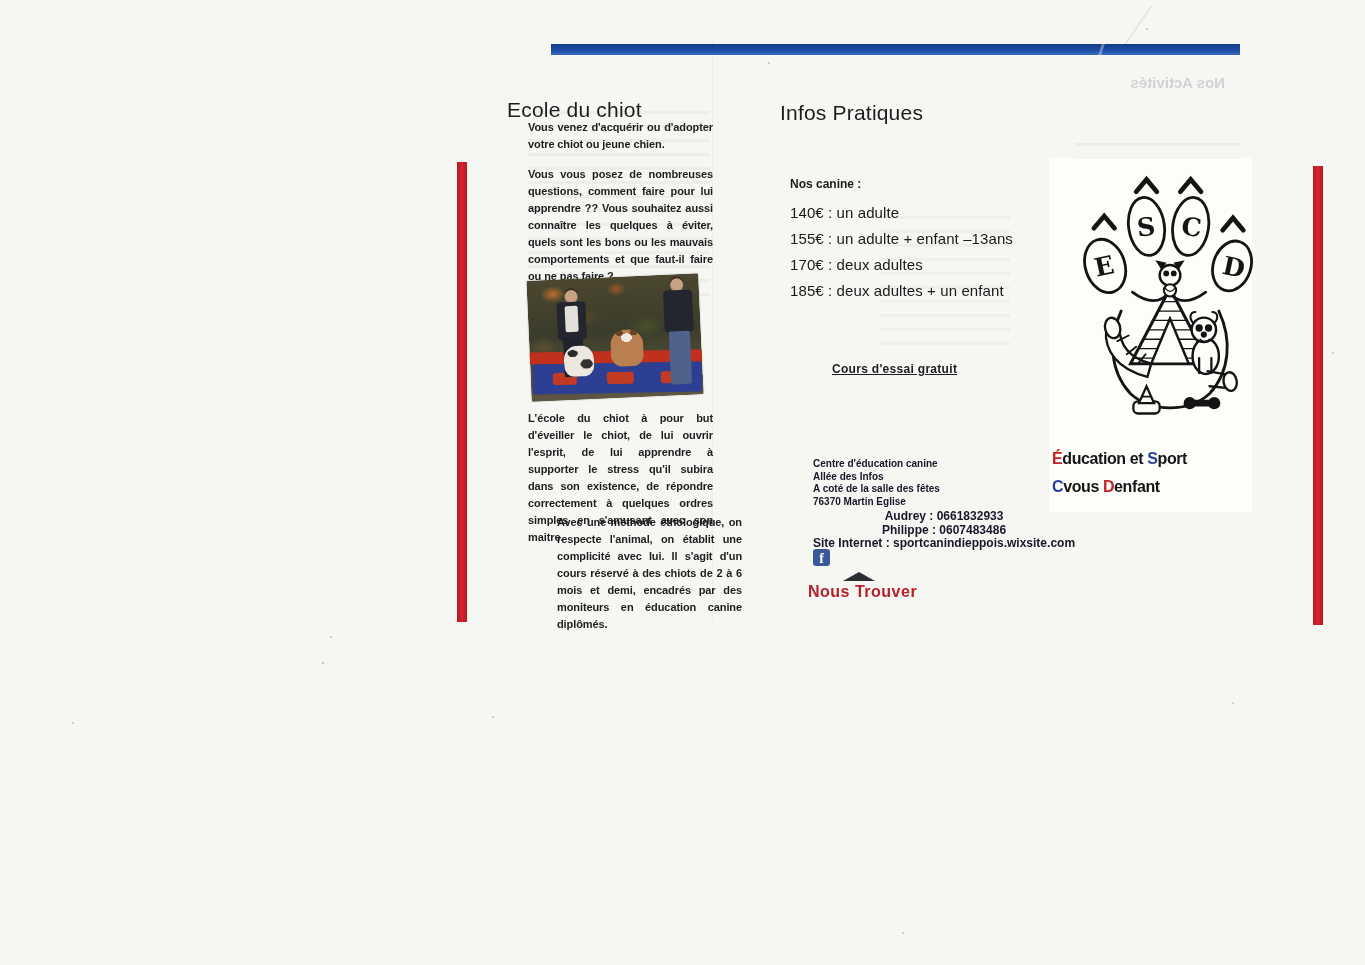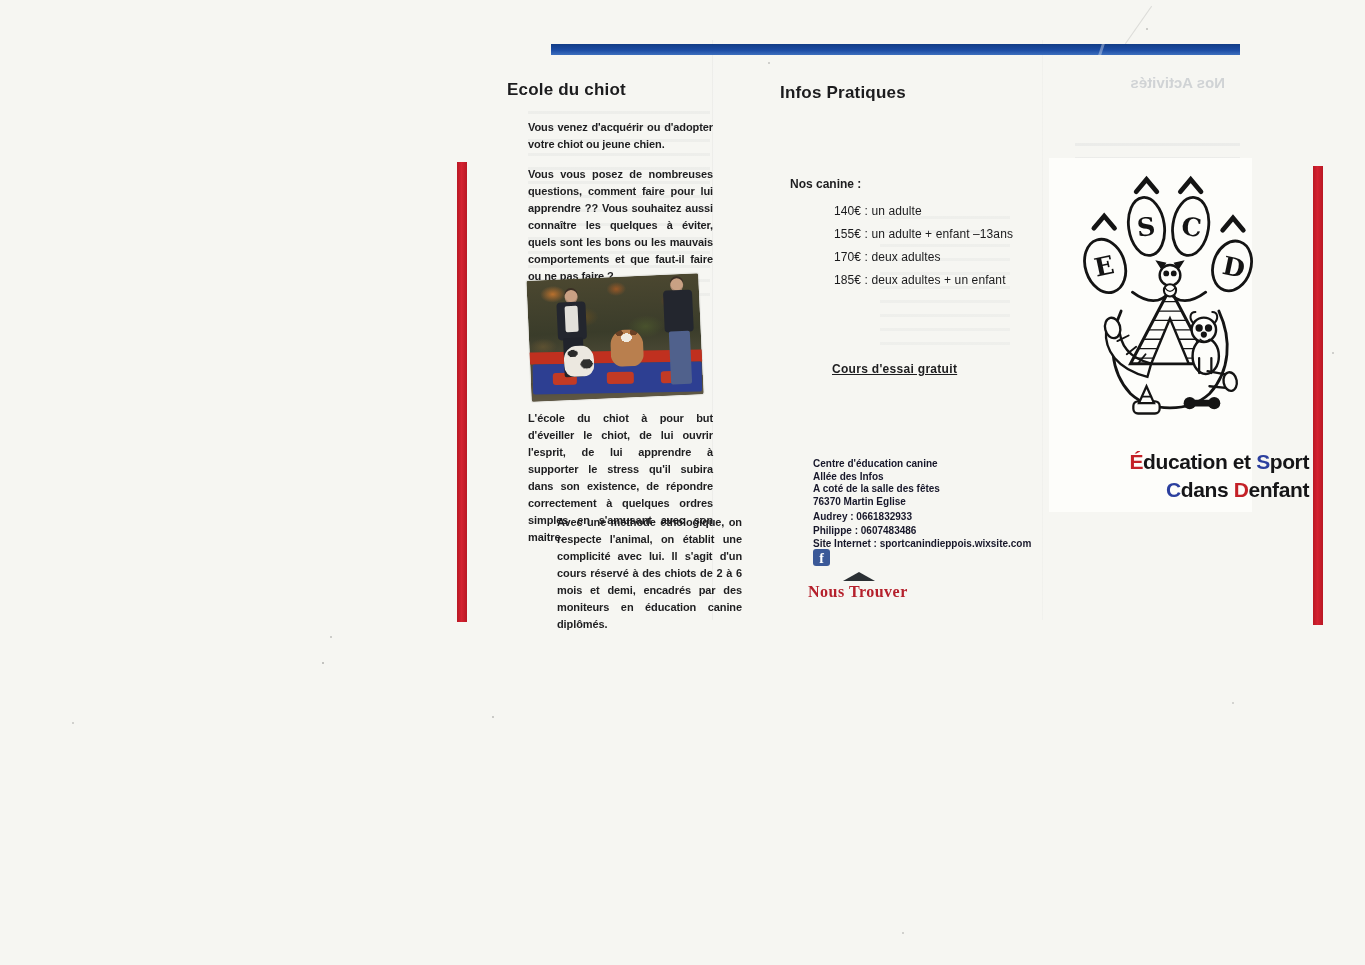--- a/index.html
+++ b/index.html
@@ -22,21 +22,21 @@
 
   
   .topbar{left:551px;top:44px;width:689px;height:11px;
     background:linear-gradient(#123c86,#1b4ba3 55%,#3d6fbe);}
   .topbar-kink{left:1100px;top:44px;width:3px;height:11px;background:rgba(255,255,255,.35);transform:skewX(-18deg);}
 
   
   .redbar{width:10px;background:linear-gradient(to right,#b91824,#d42231 45%,#b91824);}
 
   
-  .panel-title{font-size:17px;font-weight:700;color:#1c1c1e;letter-spacing:.2px;}
+  .panel-title{font-size:21px;font-weight:400;color:#1c1c1e;letter-spacing:.2px;margin-top:18px;}
 
   
   .para{width:185px;font-size:11px;line-height:17px;font-weight:bold;
     text-align:justify;letter-spacing:-.1px;color:#1e1e20;}
 
   
   .ghost{transform:scaleX(-1);filter:blur(.7px);color:rgba(135,145,158,.34);font-weight:bold;}
   .ghost-streaks{background:repeating-linear-gradient(to bottom,transparent 0 11px,rgba(120,128,136,.08) 11px 14px);filter:blur(.5px);}
 
   
@@ -62,33 +62,33 @@
   .ph-head{position:absolute;left:50%;transform:translateX(-50%);top:0;width:13px;height:14px;
     border-radius:50%;background:#c9a184;box-shadow:inset 0 -2px 0 rgba(0,0,0,.15);}
   .ph-hair{position:absolute;left:50%;transform:translateX(-50%);top:-2px;width:13px;height:7px;border-radius:7px 7px 0 0;background:#3a2e24;}
   .ph-torso{position:absolute;left:10%;right:10%;top:12px;height:44%;background:#23262e;border-radius:4px;}
   .ph-shirt{position:absolute;left:32%;width:36%;top:16px;height:30%;background:#e2e0da;border-radius:2px;}
   .ph-legs{position:absolute;left:22%;right:22%;top:55%;bottom:0;background:#20232b;border-radius:2px;}
   .ph-legs.jeans{background:#50618c;}
   .ph-dog{position:absolute;border-radius:45% 45% 35% 35%;}
 
   
-  .tarif-line{font-size:12px;color:#1a1a1c;margin-bottom:9px;letter-spacing:.1px;margin-left:44px;}
+  .tarif-line{font-size:15px;color:#1a1a1c;margin-bottom:9px;letter-spacing:.1px;}
   .addr-line{font-size:10px;line-height:12.5px;font-weight:bold;color:#17172a;}
-  .contact-line{font-size:10px;line-height:13.5px;font-weight:bold;color:#17172a;}
+  .contact-line{font-size:12px;line-height:13.5px;font-weight:bold;color:#17172a;text-align:center;}
   .fb{left:813px;top:549px;width:17px;height:17px;background:#3b5998;border-radius:3px;
     color:#fff;font-weight:bold;font-size:14px;text-align:center;line-height:19px;font-family:"Liberation Serif",serif;}
   .roof{left:843px;top:572px;width:0;height:0;border-left:16px solid transparent;
     border-right:16px solid transparent;border-bottom:9px solid #2a2f33;filter:blur(.3px);}
-  .findus{left:808px;top:583px;font-family:Liberation Serif, serif;font-weight:bold;
+  .findus{left:808px;top:583px;font-family:Liberation Sans, sans-serif;font-weight:bold;
     font-size:16px;color:#b5202c;letter-spacing:.5px;}
 
   
   .whitebox{left:1049px;top:158px;width:203px;height:354px;background:#fdfdfa;}
-  .brand{width:216px;left:1093px;text-align:right;font-weight:bold;font-size:21px;
+  .brand{width:216px;left:1052px;text-align:left;font-weight:bold;font-size:16px;
     letter-spacing:-.4px;color:#151517;}
   .brand .r{color:#c42127;}
   .brand .b{color:#2b3f9e;}
 </style>
 </head>
 <body>
 
 <div id="page">
 
   <div class="specks"></div>
@@ -249,17 +249,17 @@
         <text x="65" y="70" transform="rotate(-5 74 62)">S</text>
         <text x="112" y="70" transform="rotate(5 121 62)">C</text>
         <text x="156" y="112" transform="rotate(12 164 104)">D</text>
       </g>
     </svg>
 
     <div class="abs brand" style="top:450px;">
       <span class="r">É</span><span>ducation et </span><span class="b">S</span><span>port</span>
     </div>
     <div class="abs brand" style="top:478px;">
-      <span class="b">C</span><span>dans </span><span class="r">D</span><span>enfant</span>
+      <span class="b">C</span><span>vous </span><span class="r">D</span><span>enfant</span>
     </div>
   </div>
 
 </div>
 
 </body></html>

